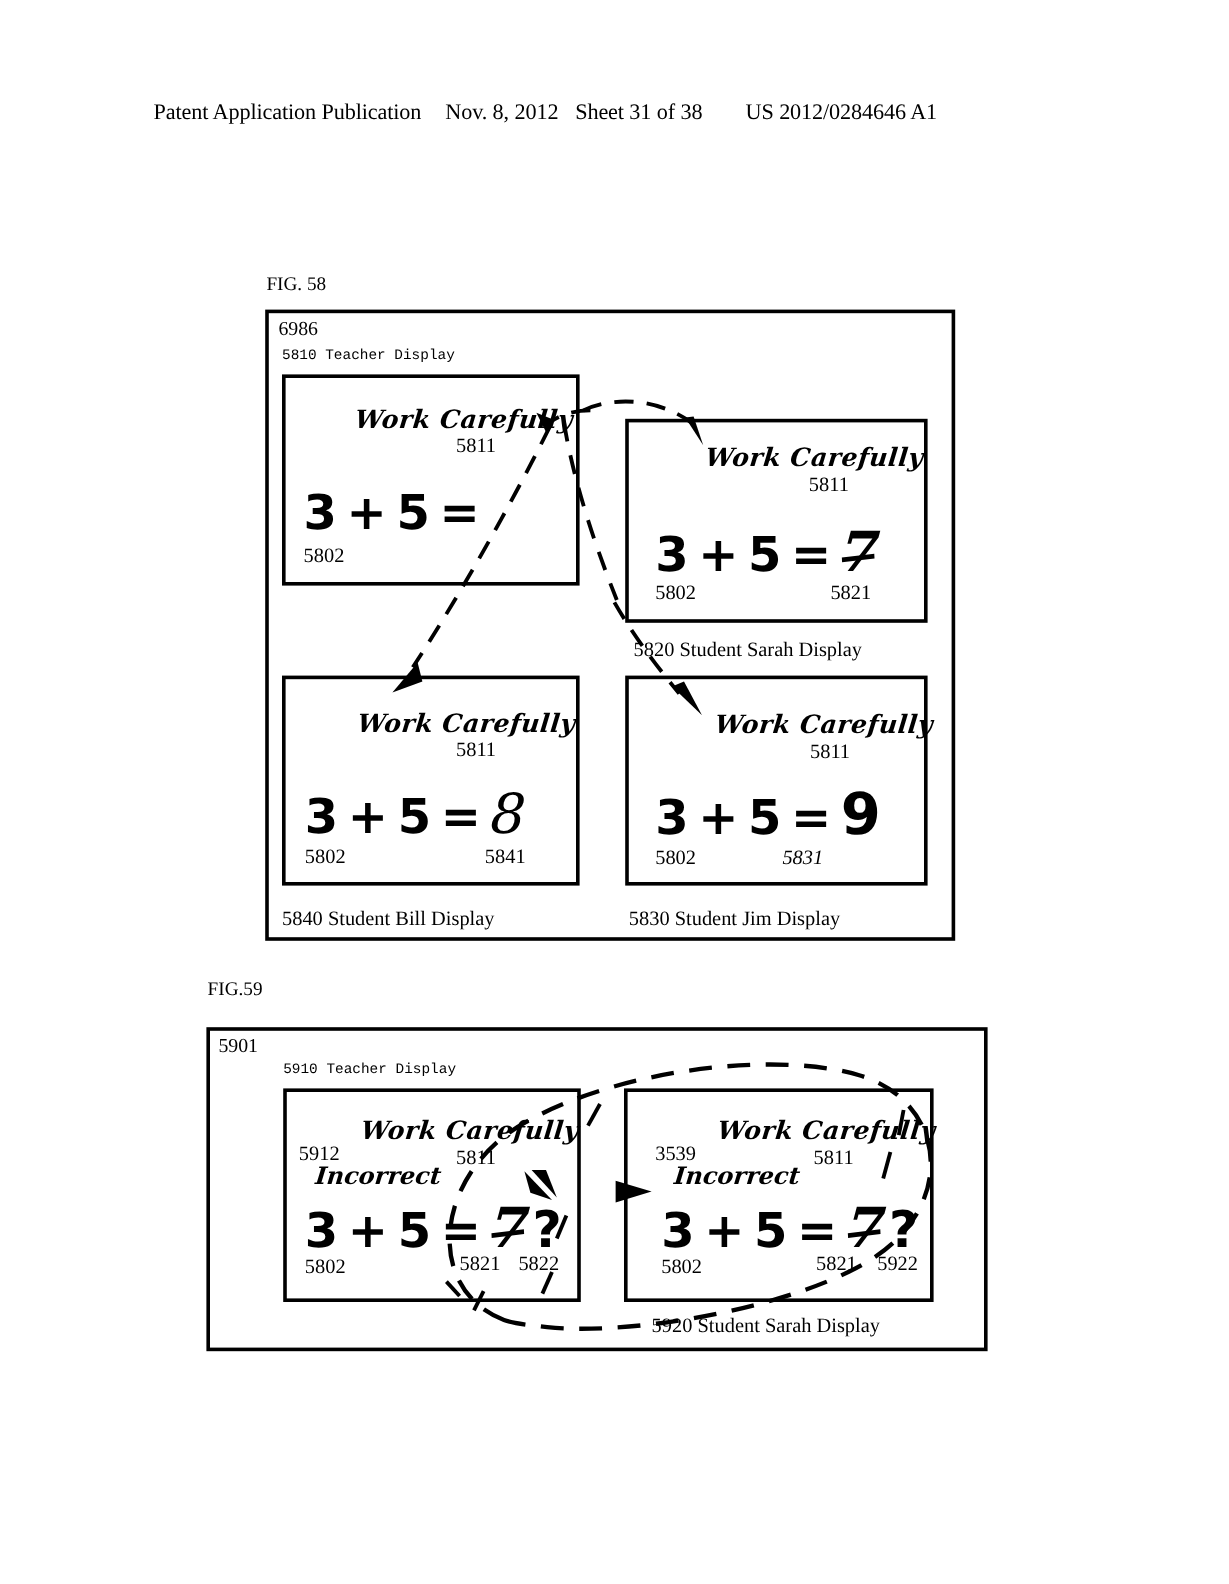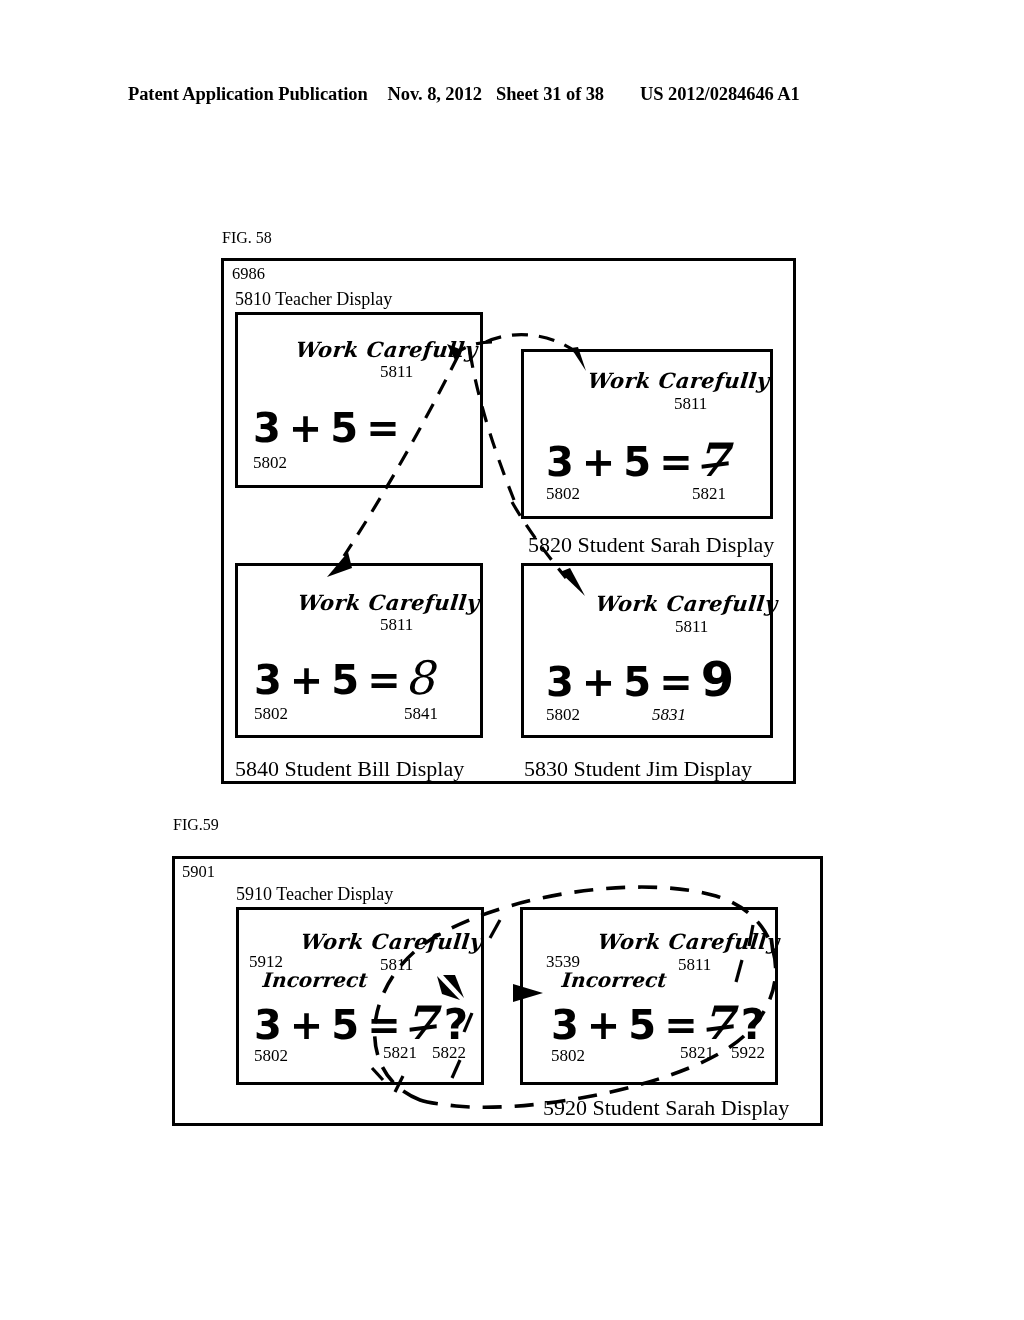--- a/index.html
+++ b/index.html
@@ -18,21 +18,21 @@
 
   
   .page-header {
     position: absolute;
     top: 84px;
     left: 128px;
     width: 790px;
     display: flex;
     align-items: baseline;
     font-family: "Liberation Serif", serif;
-    font-weight: bold;
+    font-weight: normal;
     font-size: 18.5px;
     letter-spacing: -0.1px;
     white-space: nowrap;
   }
   .hdr-pub { }
   .hdr-date { margin-left: 20px; }
   .hdr-sheet { margin-left: 14px; }
   .hdr-num { margin-left: 36px; }
 
   
@@ -57,27 +57,27 @@
   
   .frame-ref {
     position: absolute;
     font-size: 16.5px;
     font-family: "Liberation Serif", serif;
   }
 
   
   .panel-title {
     position: absolute;
-    font-size: 18px;
-    font-family: Liberation Serif, serif;
+    font-size: 12px;
+    font-family: Liberation Mono, monospace;
     white-space: nowrap;
   }
   .panel-caption {
     position: absolute;
-    font-size: 22px;
+    font-size: 17px;
     font-family: "Liberation Serif", serif;
     white-space: nowrap;
   }
 
   
   .screen {
     position: absolute;
     border: 3px solid #000;
     background: #fff;
     box-sizing: border-box;

